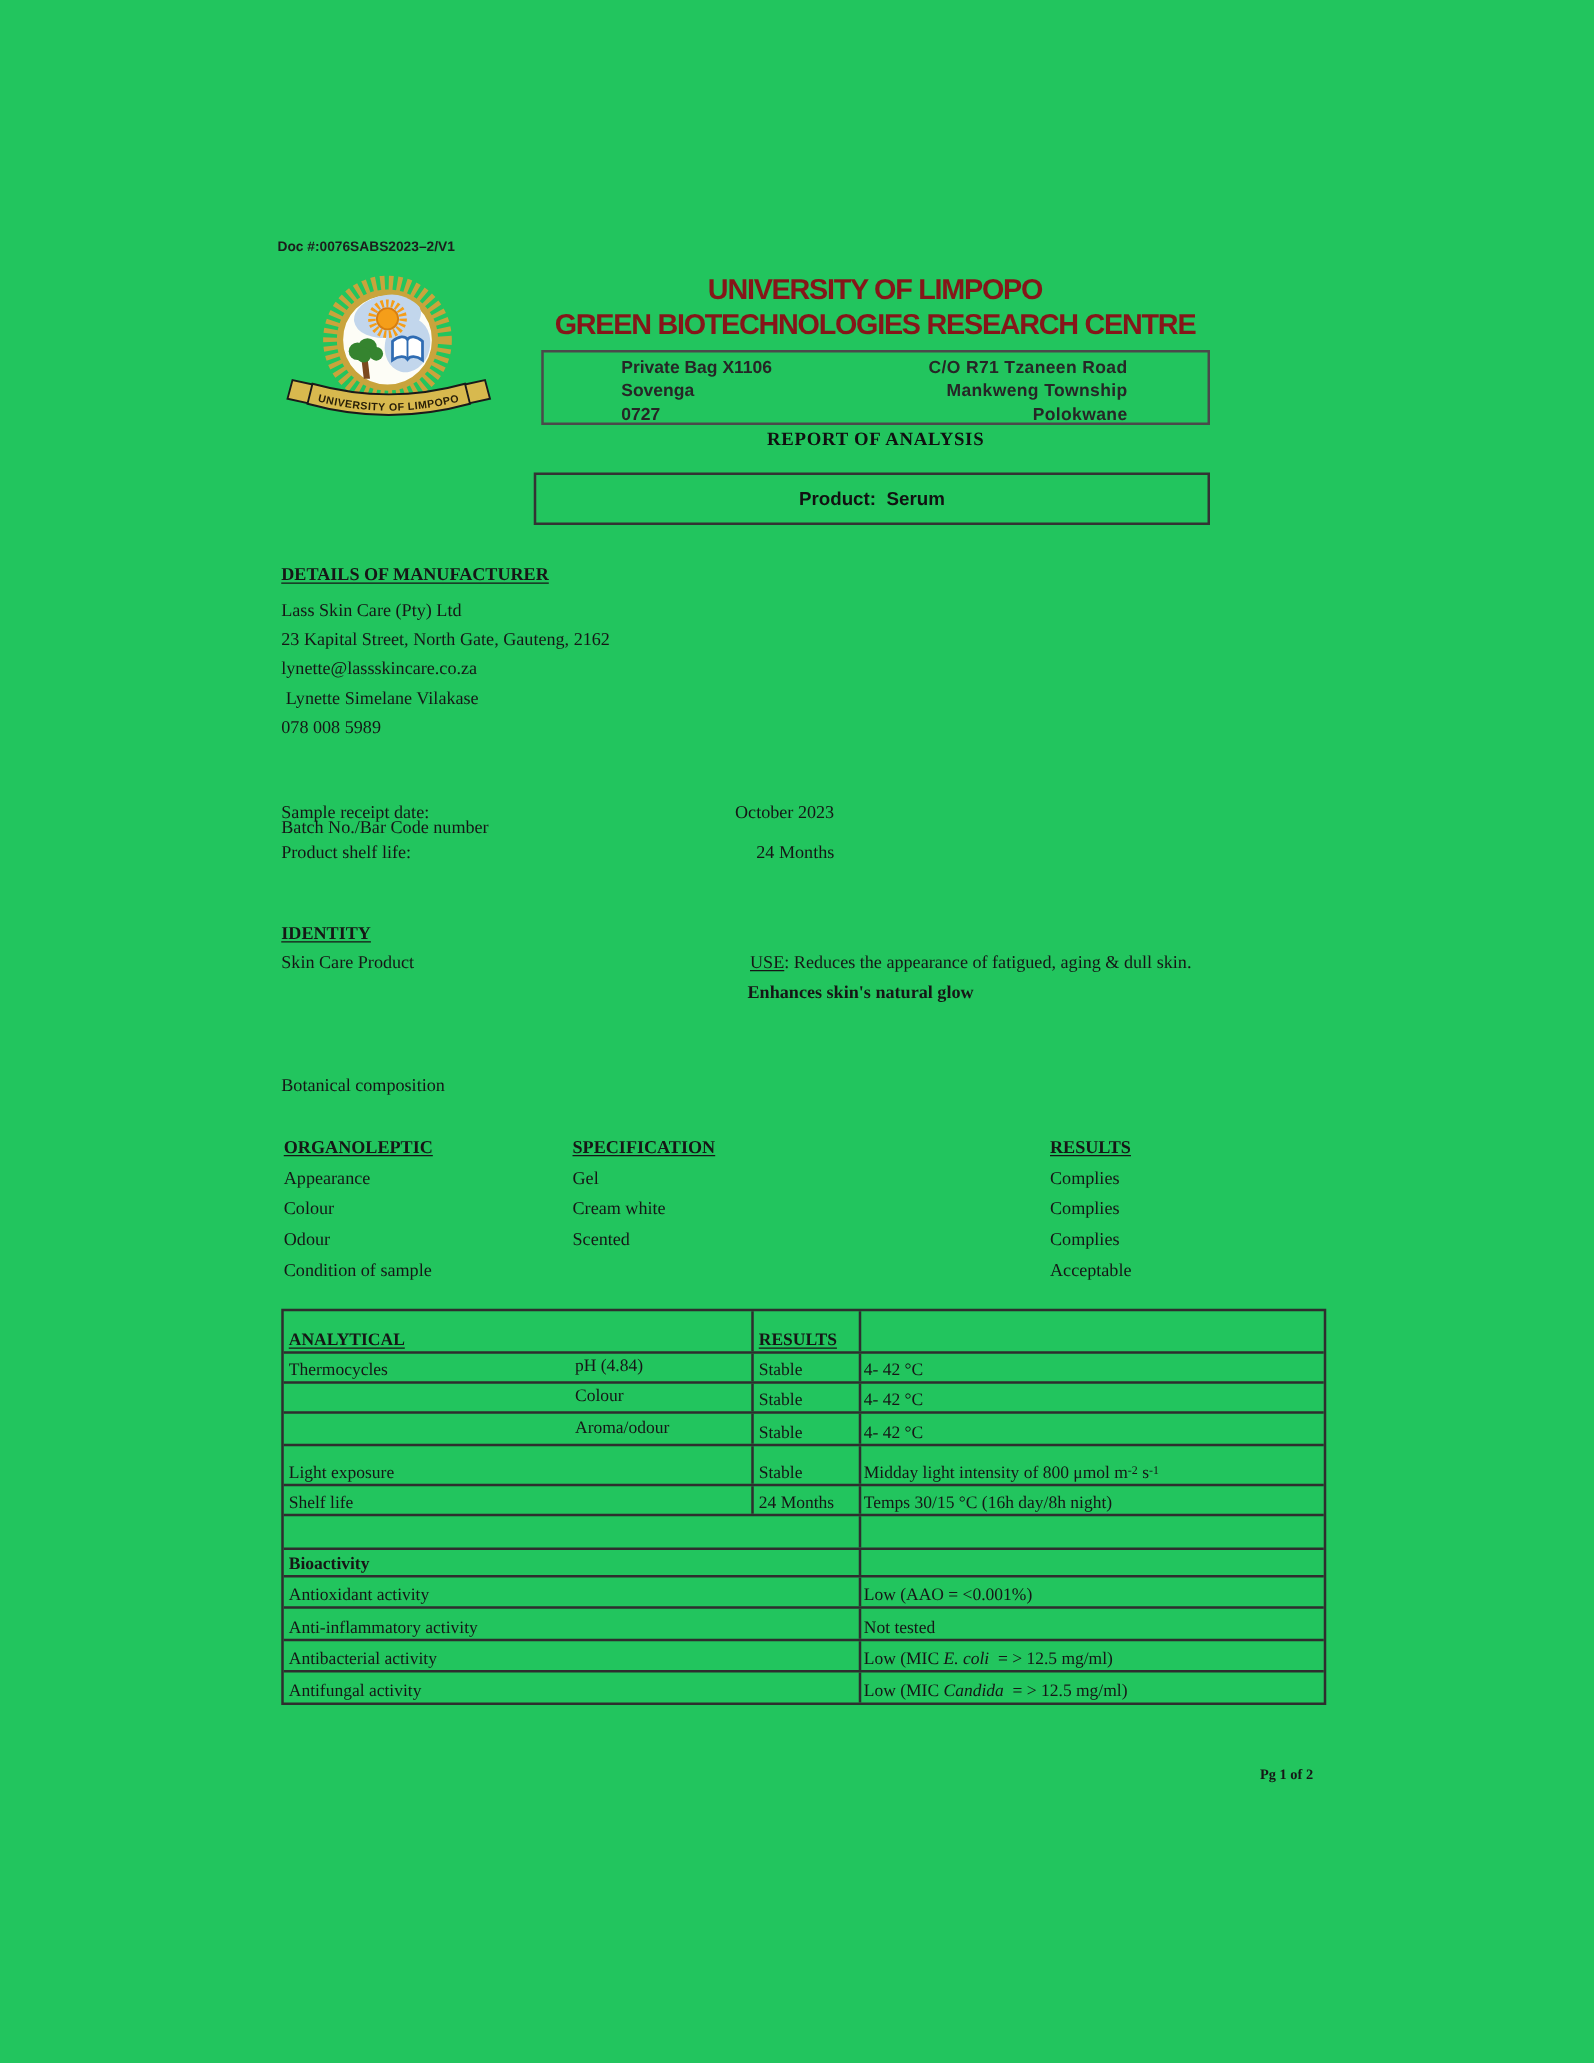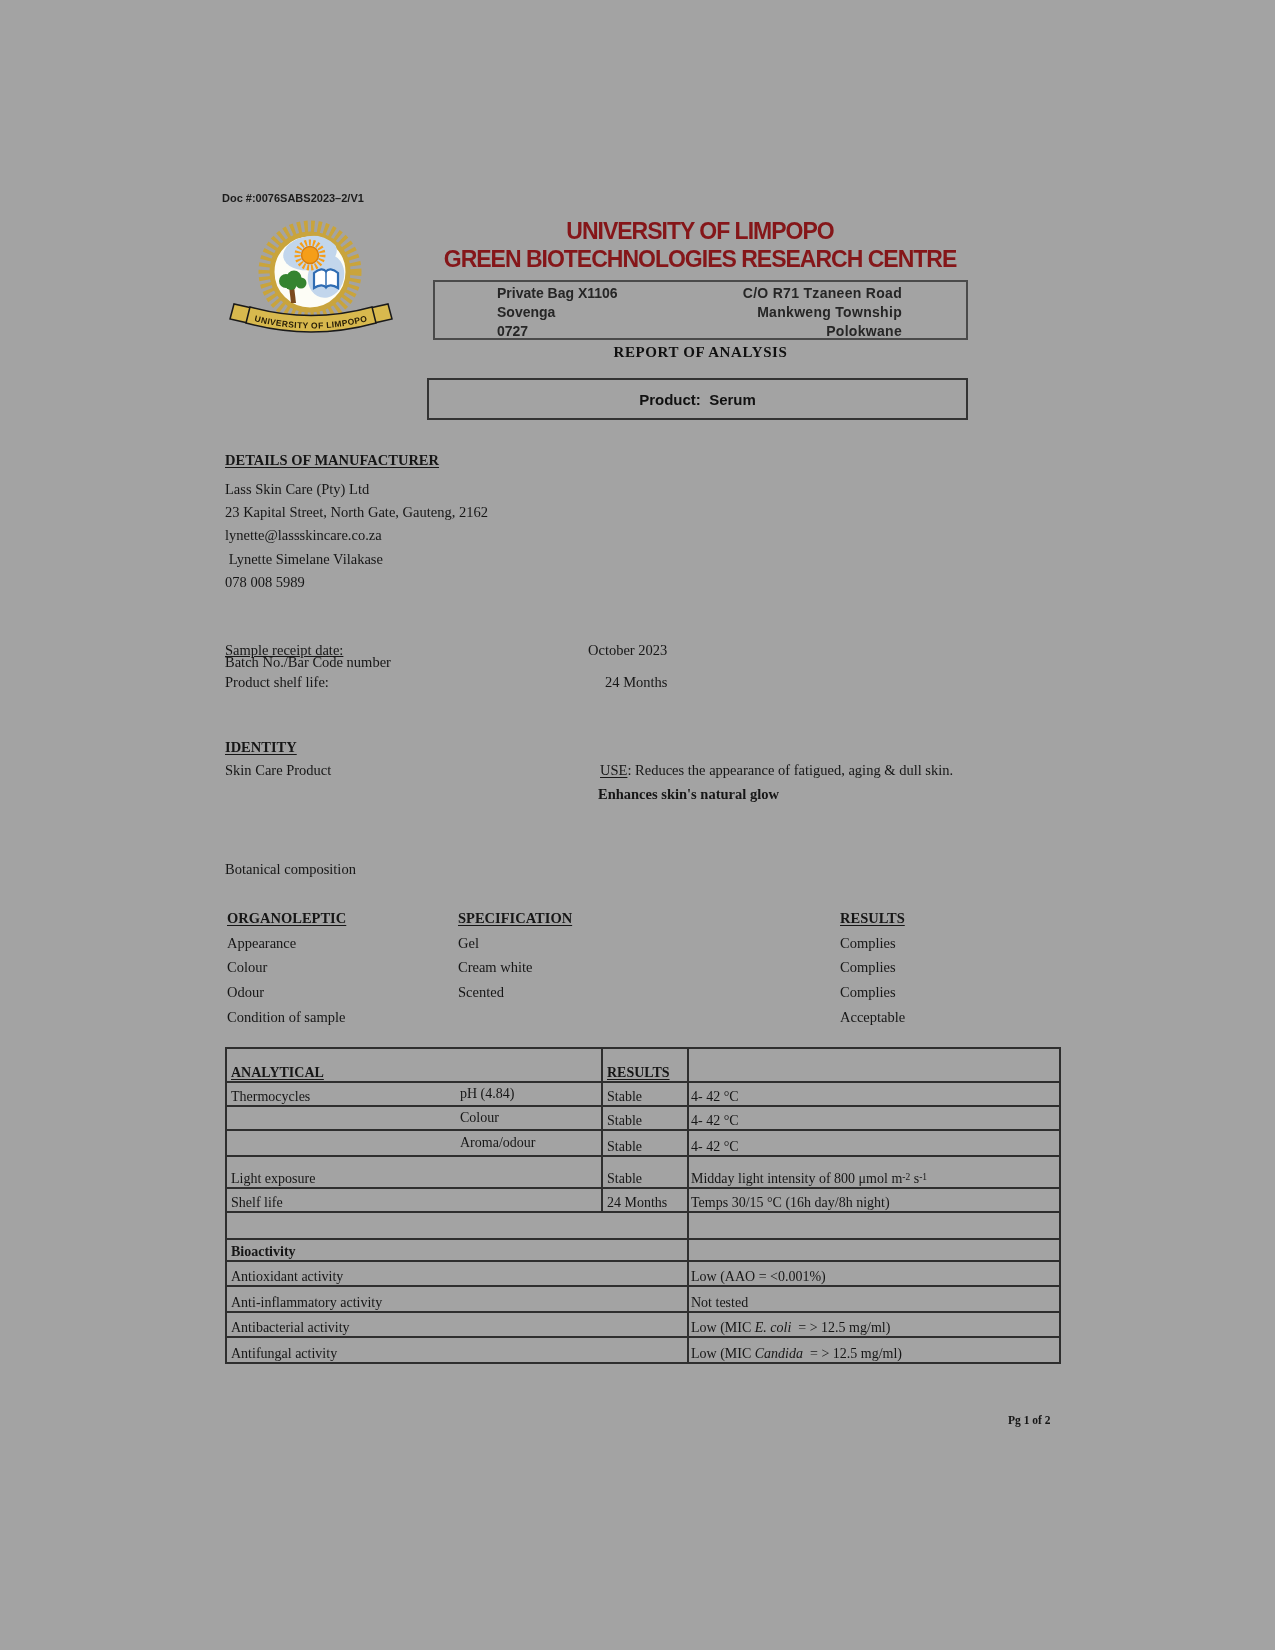--- a/index.html
+++ b/index.html
@@ -1,17 +1,17 @@
 <!DOCTYPE html>
 <html style="--accent: #851619; --line: #2e2e2e; --logo-gold: #c9a43c; --banner: #d8b94e; --sun: #f59e19; --tree: #35842f; --trunk: #7c4a1e; --book: #2f6cb3; --swoosh: #c2d6ec;"><head>
 <meta charset="utf-8">
 <style>
   html,body{margin:0;padding:0;background:#888;}
   .page{
-    position:relative;width:1275px;height:1650px;background:#a3a3a3;
+    position:relative;width:1275px;height:1650px;background:#22c55e;
     margin:0 auto;overflow:hidden;
     font-family:"Liberation Serif", serif;color:#161616;
   }
   .abs{position:absolute;}
   .pre{white-space:pre;}
 
   
   .doc-number{left:222px;top:192px;font-family:"Liberation Sans",sans-serif;
     font-weight:bold;font-size:11px;color:#1c1c1c;}
   .logo-wrap{left:222px;top:220px;width:178px;height:132px;}
@@ -30,21 +30,21 @@
     box-sizing:border-box;display:flex;align-items:center;justify-content:center;
     font-family:"Liberation Sans",sans-serif;font-weight:bold;font-size:15px;color:#111;}
 
   
   .h-underline{font-weight:bold;text-decoration:underline;text-underline-offset:2px;}
   .manu{left:225px;top:452px;font-size:14.5px;}
   .manu .h-underline{font-size:14.5px;}
   .manu-lines{margin-top:9px;line-height:23.2px;}
   .inforow{font-size:14.5px;height:20px;}
   .row-batch{left:225px;top:614px;margin-top:40px;}
-  .row-receipt{left:225px;top:642px;width:600px;text-decoration:underline;}
+  .row-receipt{left:225px;top:642px;width:600px;}
   .row-shelf{left:225px;top:674px;width:600px;}
   .inforow .val{position:absolute;}
   .row-receipt .val{left:363px;}
   .row-shelf .val{left:380px;}
   .identity-h{left:225px;top:739px;font-size:14.5px;}
   .skincare{left:225px;top:762px;font-size:14.5px;}
   .use-line{left:600px;top:762px;font-size:14.5px;}
   .use-line .use-u{text-decoration:underline;text-underline-offset:2px;}
   .enhances{left:598px;top:786px;font-size:14.5px;font-weight:bold;}
   .botanical{left:225px;top:861px;font-size:14.5px;}

